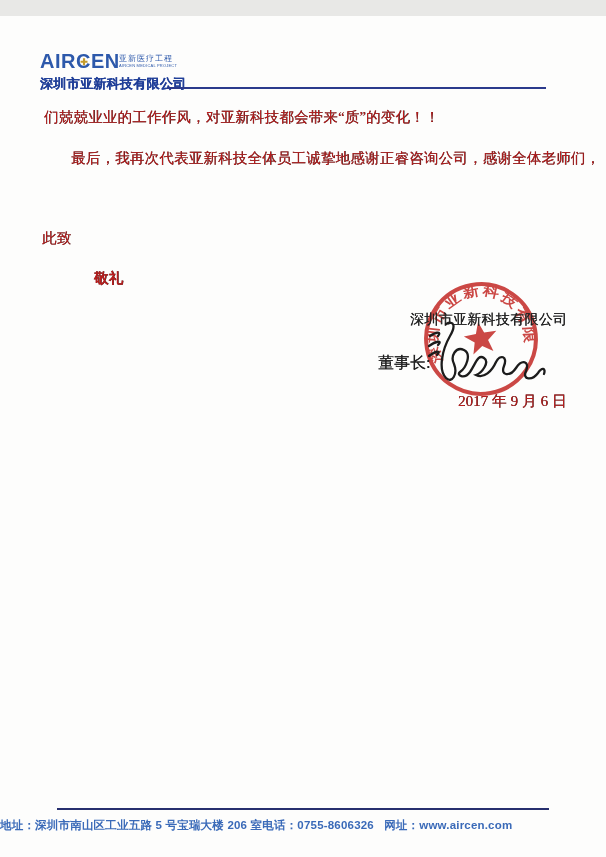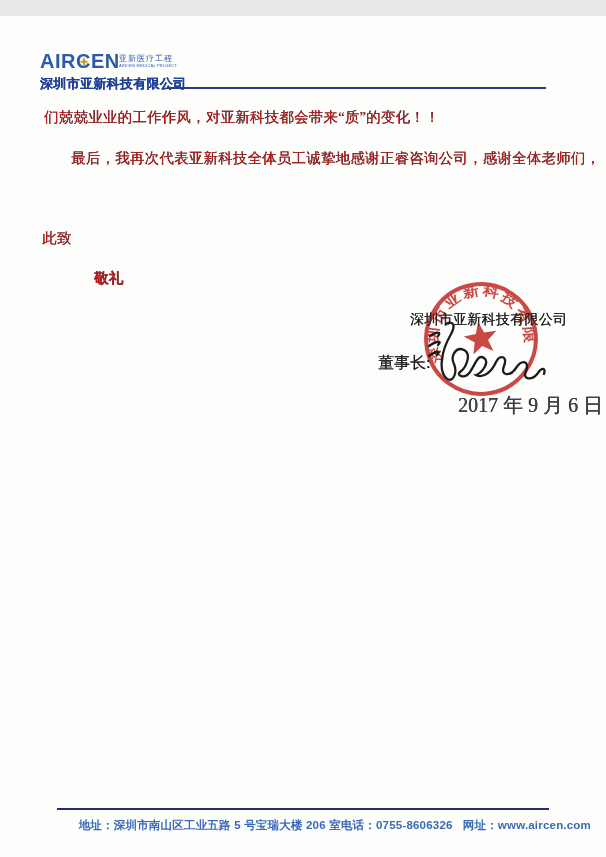--- a/index.html
+++ b/index.html
@@ -51,33 +51,33 @@
   .sig-company {
     position:absolute; left:410px; top:295px; font-size:14px;
     letter-spacing:0.3px; color:#232323; text-shadow:0.3px 0 0 #232323;
     white-space:pre;
   }
   .sig-title {
     position:absolute; left:378px; top:337px; font-size:16px;
     color:#232323; text-shadow:0.3px 0 0 #232323;
   }
   .sig-date {
-    position:absolute; left:458px; top:376px; font-size:20px;
-    color:#404040; text-shadow:0.3px 0 0 #232323; white-space:pre;
+    position:absolute; left:458px; top:376px; font-size:15px;
+    color:#b91c1c; text-shadow:0.3px 0 0 #232323; white-space:pre;
   }
   .seal-svg { position:absolute; left:416px; top:258px; width:130px; height:130px; opacity:0.88; }
   .sign-svg { position:absolute; left:424px; top:300px; width:126px; height:74px; }
 
   
   .footer-rule {
     position:absolute; left:57px; top:792px; width:492px; height:2px;
     background:#272f6e;
   }
   .footer-text {
-    position:absolute; left:0; right:15px; top:802px; text-align:right;
+    position:absolute; left:0; right:15px; top:802px; text-align:left;
     font-family:"Liberation Sans", sans-serif; font-weight:700;
     font-size:11.5px; color:#3a6ab8; letter-spacing:0.2px; white-space:pre;
   }
 </style>
 </head>
 <body>
 
 <div class="page">
 
   <div class="logo-main">

